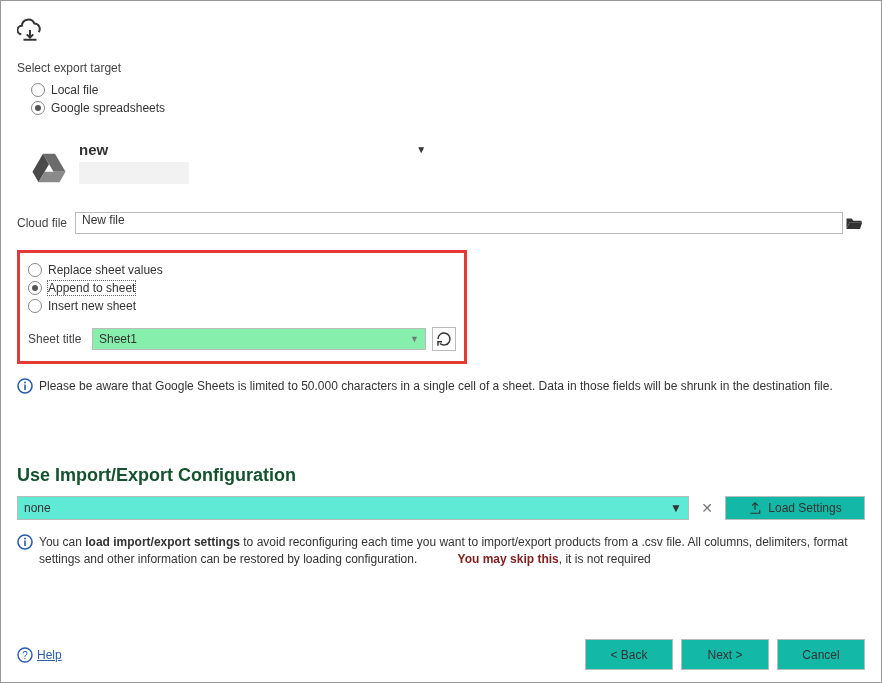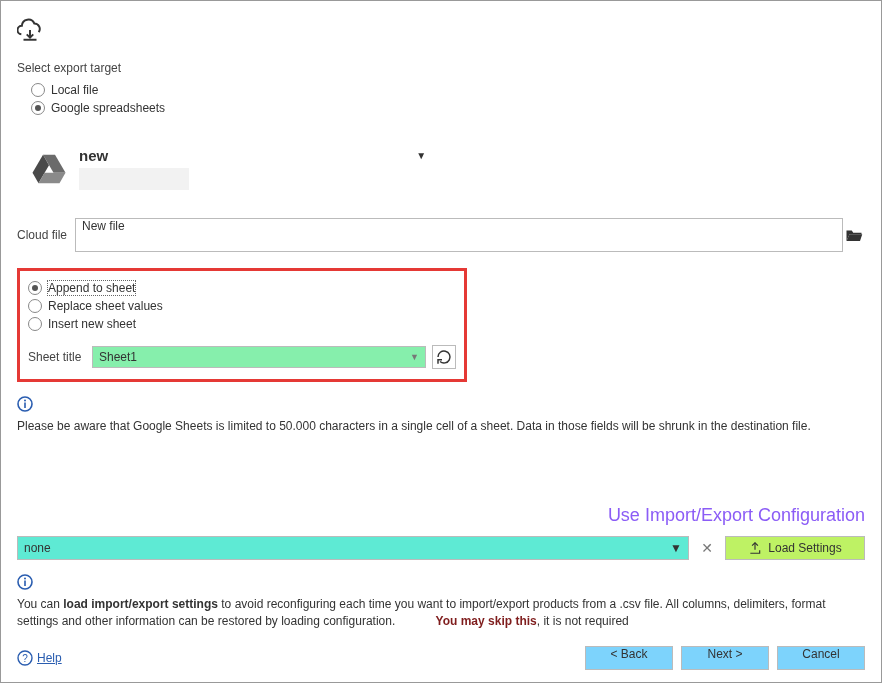--- a/index.html
+++ b/index.html
@@ -8,52 +8,52 @@
 .header-row { display: flex; align-items: flex-start; gap: 10px; margin-bottom: 18px; }
 .header-row .icon-box { flex: 0 0 26px; }
 .header-desc { font-size: 12px; color: #333; line-height: 1.4; padding-top: 4px; }
 
 .section-label { font-size: 12px; color: #444; margin-bottom: 6px; }
 
 .radio-row { display: flex; align-items: center; gap: 6px; padding: 2px 0 2px 14px; font-size: 12px; }
 .radio { width: 14px; height: 14px; border: 1px solid #888; border-radius: 50%; display: inline-flex; align-items: center; justify-content: center; background: #fff; }
 .radio.checked::after { content: ""; width: 6px; height: 6px; background: #555; border-radius: 50%; }
 
-.drive-block { display: flex; align-items: center; gap: 12px; margin: 30px 0 10px 14px; }
+.drive-block { display: flex; align-items: flex-end; gap: 12px; margin: 24px 0 10px 14px; }
 .drive-name-row { display: flex; align-items: center; gap: 8px; }
 .drive-title { font-size: 15px; font-weight: 600; color: #333; }
 .drive-chevron { font-size: 10px; color: #333; margin-left: 300px; }
 .drive-sub { width: 110px; height: 22px; background: #f2f2f2; margin-top: 4px; }
 
 .field-row { display: flex; align-items: center; margin-top: 28px; }
 .field-label { font-size: 12px; color: #444; width: 58px; }
-.text-input { flex: 1; border: 1px solid #bbb; height: 34px; font-size: 12px; padding: 0 6px; background: #fff; }
+.text-input { flex: 1; border: 1px solid #bbb; height: 22px; font-size: 12px; padding: 0 6px; background: #fff; }
 .browse-btn { width: 22px; height: 22px; display: flex; align-items: center; justify-content: center; }
 
 .highlight-box { border: 3px solid #e53935; padding: 8px 8px 10px 8px; margin-top: 16px; width: 450px; }
 .highlight-box .radio-row { padding-left: 0; }
 .sheet-row { display: flex; align-items: center; gap: 6px; margin-top: 12px; }
 .sheet-label { font-size: 12px; color: #444; width: 58px; }
 .combo { flex: 1; border: 1px solid #bbb; height: 22px; font-size: 12px; padding: 0 6px; display: flex; align-items: center; justify-content: space-between; background: #86efac; }
 .combo .caret { font-size: 9px; color: #777; }
 .refresh-btn { width: 24px; height: 24px; border: 1px solid #bbb; display: flex; align-items: center; justify-content: center; background: #fff; }
 
-.info-row { display: flex; align-items: flex-start; gap: 6px; margin-top: 14px; font-size: 12px; color: #333; line-height: 1.4; flex-direction: column; }
-
-.config-heading { font-size: 18px; font-weight: 400; color: #8b5cf6; margin-top: 70px; margin-bottom: 10px; text-align: right; }
+.info-row { display: flex; align-items: flex-start; gap: 6px; margin-top: 14px; font-size: 12px; color: #333; line-height: 1.4; }
+
+.config-heading { font-size: 18px; font-weight: 700; color: #14532d; margin-top: 70px; margin-bottom: 10px; }
 
 .config-row { display: flex; align-items: center; gap: 6px; }
 .config-combo { flex: 1; border: 1px solid #bbb; height: 24px; font-size: 12px; padding: 0 6px; display: flex; align-items: center; justify-content: space-between; background: #5eead4; }
 .clear-btn { width: 24px; height: 24px; display: flex; align-items: center; justify-content: center; color: #777; font-size: 14px; }
-.load-btn { width: 140px; height: 24px; border: 1px solid #bbb; background: #bef264; font-size: 12px; display: flex; align-items: center; justify-content: center; gap: 6px; }
+.load-btn { width: 140px; height: 24px; border: 1px solid #bbb; background: #14b8a6; font-size: 12px; display: flex; align-items: center; justify-content: center; gap: 6px; }
 
 .footer { position: absolute; bottom: 12px; left: 16px; right: 16px; display: flex; align-items: center; justify-content: space-between; }
 .help-link { display: flex; align-items: center; gap: 4px; font-size: 12px; color: #2a5db0; text-decoration: underline; }
 .nav-buttons { display: flex; gap: 8px; }
-.nav-btn { width: 88px; height: 24px; border: 1px solid #bbb; background: #7dd3fc; font-size: 12px; display: flex; justify-content: center; }
+.nav-btn { width: 88px; height: 31px; border: 1px solid #bbb; background: #14b8a6; font-size: 12px; display: flex; align-items: center; justify-content: center; }
 
 svg { display: block; }
 .dotted-focus { outline: 1px dotted #666; outline-offset: 0px; }
 .bold { font-weight: 600; margin-top: 44px; }
 .green { color: #7f1d1d; font-weight: 600; margin-left: 37px; }
 </style>
 </head>
 <body>
 
 <div class="header-row">
@@ -102,26 +102,26 @@
   <div class="browse-btn">
     <svg width="18" height="16" viewBox="0 0 24 20">
       <path d="M2 4h7l2 3h11v2H6l-4 9V4z" fill="#333"></path>
       <path d="M6 9h17l-3 9H2l4-9z" fill="#333"></path>
     </svg>
   </div>
 </div>
 
 <div class="highlight-box">
   <div class="radio-row">
+    <span class="radio"></span>
+    <span>Replace sheet values</span>
+  </div>
+  <div class="radio-row">
     <span class="radio checked"></span>
     <span class="dotted-focus">Append to sheet</span>
-  </div>
-  <div class="radio-row">
-    <span class="radio"></span>
-    <span>Replace sheet values</span>
   </div>
   <div class="radio-row">
     <span class="radio"></span>
     <span>Insert new sheet</span>
   </div>
   <div class="sheet-row">
     <span class="sheet-label">Sheet title</span>
     <div class="combo">
       <span>Sheet1</span>
       <span class="caret">▼</span>

